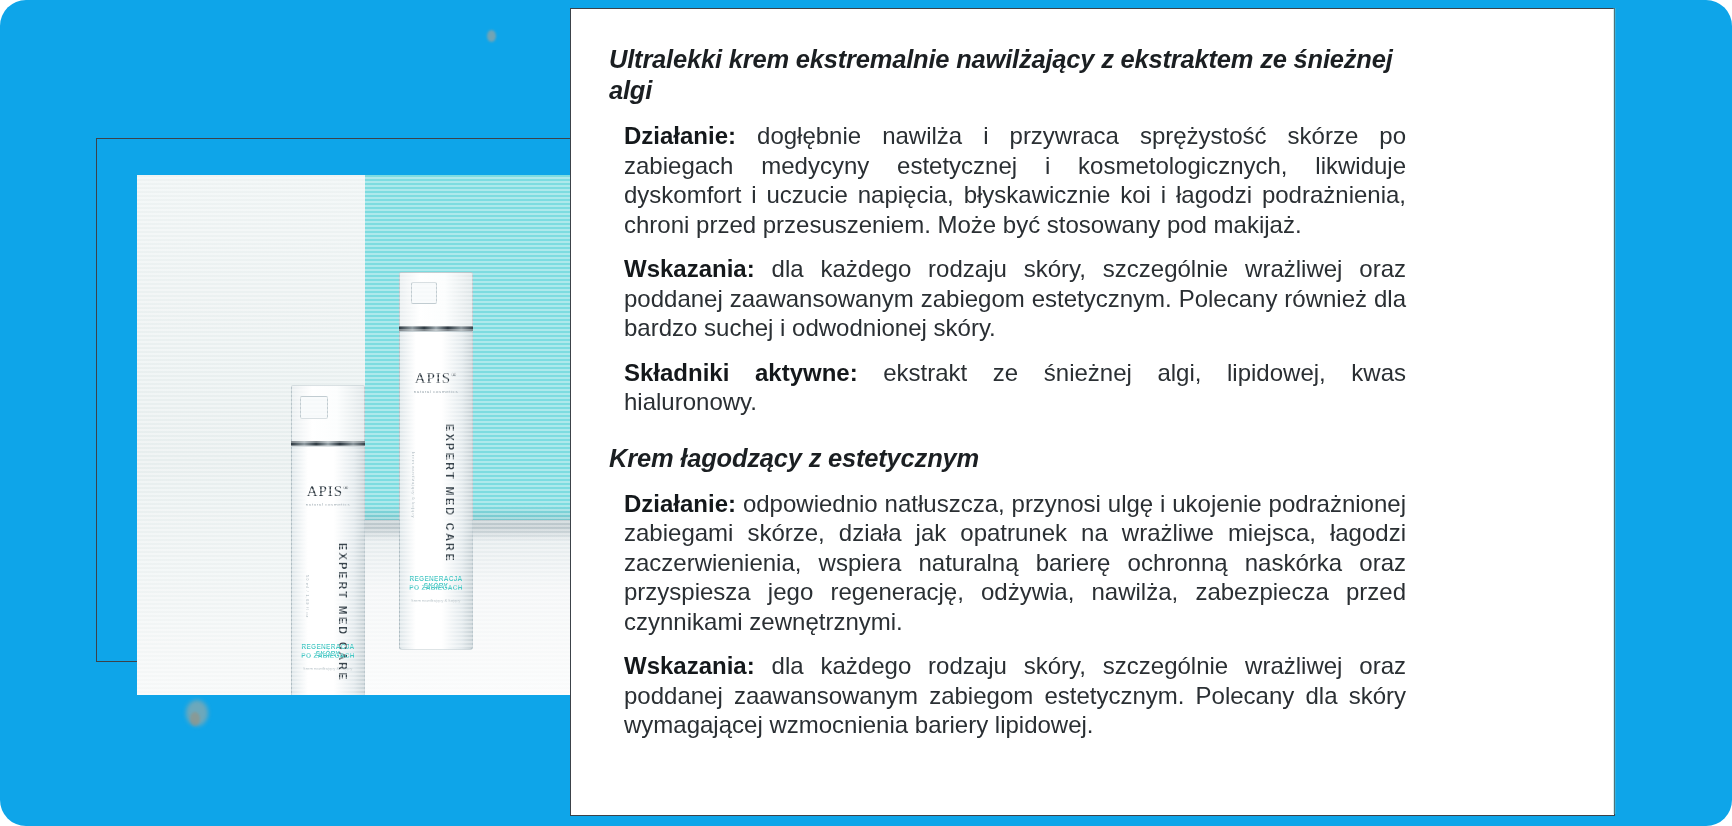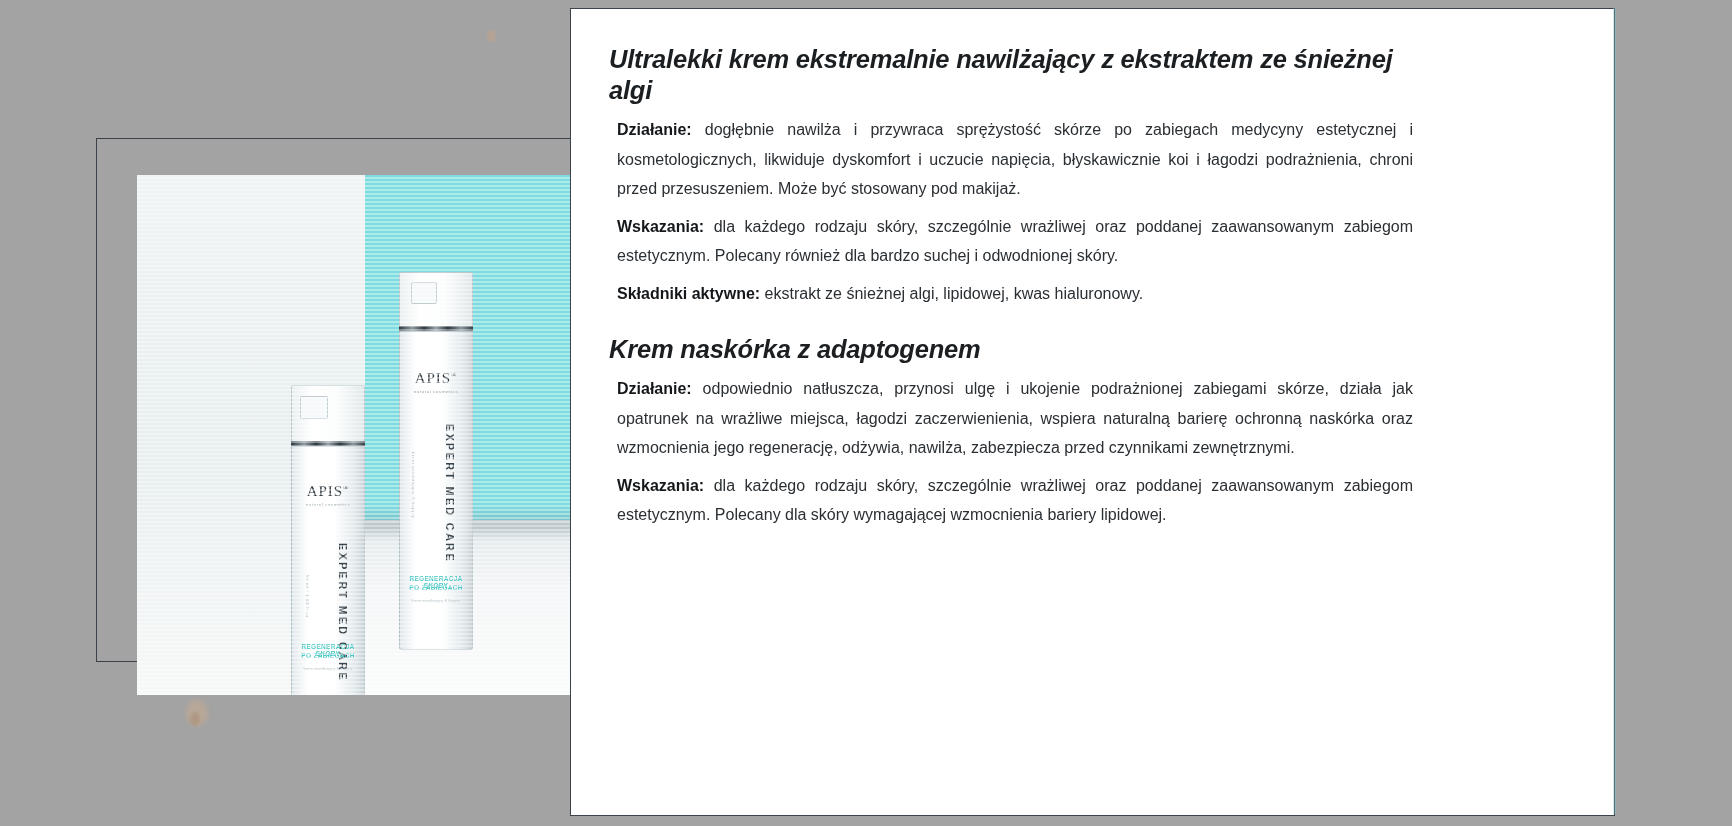--- a/index.html
+++ b/index.html
@@ -2,21 +2,21 @@
 <html><head>
 <meta charset="utf-8">
 <title>Brochure Page</title>
 <style>
   html,body{margin:0;padding:0;background:#ffffff;}
   body{
     font-family:"Liberation Sans", sans-serif;
     width:1732px;height:826px;position:relative;overflow:hidden;
     background:#ffffff;
   }
-  .page{position:absolute;inset:0;background:#a3a3a3;}
+  .page{position:absolute;inset:0;background:#0ea5e9;border-radius:26px;}
 
   
   .frame{position:absolute;border:1.5px solid #3c4249;background:transparent;}
   #left-frame{left:96px;top:138px;width:497px;height:522px;}
   #right-frame{left:570px;top:8px;width:1043px;height:806px;background:#ffffff;}
 
   
   .photo{
     position:absolute;left:137px;top:175px;width:520px;height:520px;
     overflow:hidden;background:#f2f5f5;
@@ -88,21 +88,21 @@
   .content{
     position:absolute;left:609px;top:44px;width:812px;
     color:#23282c;
   }
   h2.sec-title{
     font-size:25.5px;line-height:31px;font-weight:bold;font-style:italic;
     margin:0 0 9px 0;letter-spacing:-.2px;color:#1b1f22;
   }
   h2.sec-title.second{margin-top:26px;}
   p.body{
-    font-size:16px;line-height:29.5px;margin:8px;
+    font-size:24px;line-height:29.5px;margin:15px;
     text-align:justify;text-justify:inter-word;color:#2a2f33;
   }
   b.lead{font-weight:bold;color:#14181b;}
 
   
   .smudge{position:absolute;border-radius:50%;filter:blur(1.2px);opacity:.55;}
   #smudge-top{left:487px;top:30px;width:9px;height:12px;background:#c6a489;}
   #smudge-bottom{left:186px;top:700px;width:22px;height:26px;background:#cbab8e;opacity:.5;filter:blur(2px);}
   #smudge-bottom2{left:190px;top:712px;width:10px;height:14px;background:#a98a6c;opacity:.45;filter:blur(1px);}
   .edge-tint{position:absolute;left:1613px;top:8px;width:3px;height:806px;background:rgba(120,200,205,.35);}
@@ -175,24 +175,24 @@
     </p>
 
     <p class="body">
       <b class="lead">Wskazania:</b><span> dla każdego rodzaju skóry, szczególnie wrażliwej oraz poddanej zaawansowanym zabiegom estetycznym. Polecany również dla bardzo suchej i odwodnionej skóry.</span>
     </p>
 
     <p class="body">
       <b class="lead">Składniki aktywne:</b><span> ekstrakt ze śnieżnej algi, lipidowej, kwas hialuronowy.</span>
     </p>
 
-    <h2 class="sec-title second">Krem naskórka z adaptogenem</h2>
-
-    <p class="body">
-      <b class="lead">Działanie:</b><span> odpowiednio natłuszcza, przynosi ulgę i ukojenie podrażnionej zabiegami skórze, działa jak opatrunek na wrażliwe miejsca, łagodzi zaczerwienienia, wspiera naturalną barierę ochronną naskórka oraz wzmocnienia jego regenerację, odżywia, nawilża, zabezpiecza przed czynnikami zewnętrznymi.</span>
+    <h2 class="sec-title second">Krem łagodzący z estetycznym</h2>
+
+    <p class="body">
+      <b class="lead">Działanie:</b><span> odpowiednio natłuszcza, przynosi ulgę i ukojenie podrażnionej zabiegami skórze, działa jak opatrunek na wrażliwe miejsca, łagodzi zaczerwienienia, wspiera naturalną barierę ochronną naskórka oraz przyspiesza jego regenerację, odżywia, nawilża, zabezpiecza przed czynnikami zewnętrznymi.</span>
     </p>
 
     <p class="body">
       <b class="lead">Wskazania:</b><span> dla każdego rodzaju skóry, szczególnie wrażliwej oraz poddanej zaawansowanym zabiegom estetycznym. Polecany dla skóry wymagającej wzmocnienia bariery lipidowej.</span>
     </p>
 
   </div>
 
   <div class="smudge" id="smudge-top"></div>
   <div class="smudge" id="smudge-bottom"></div>

